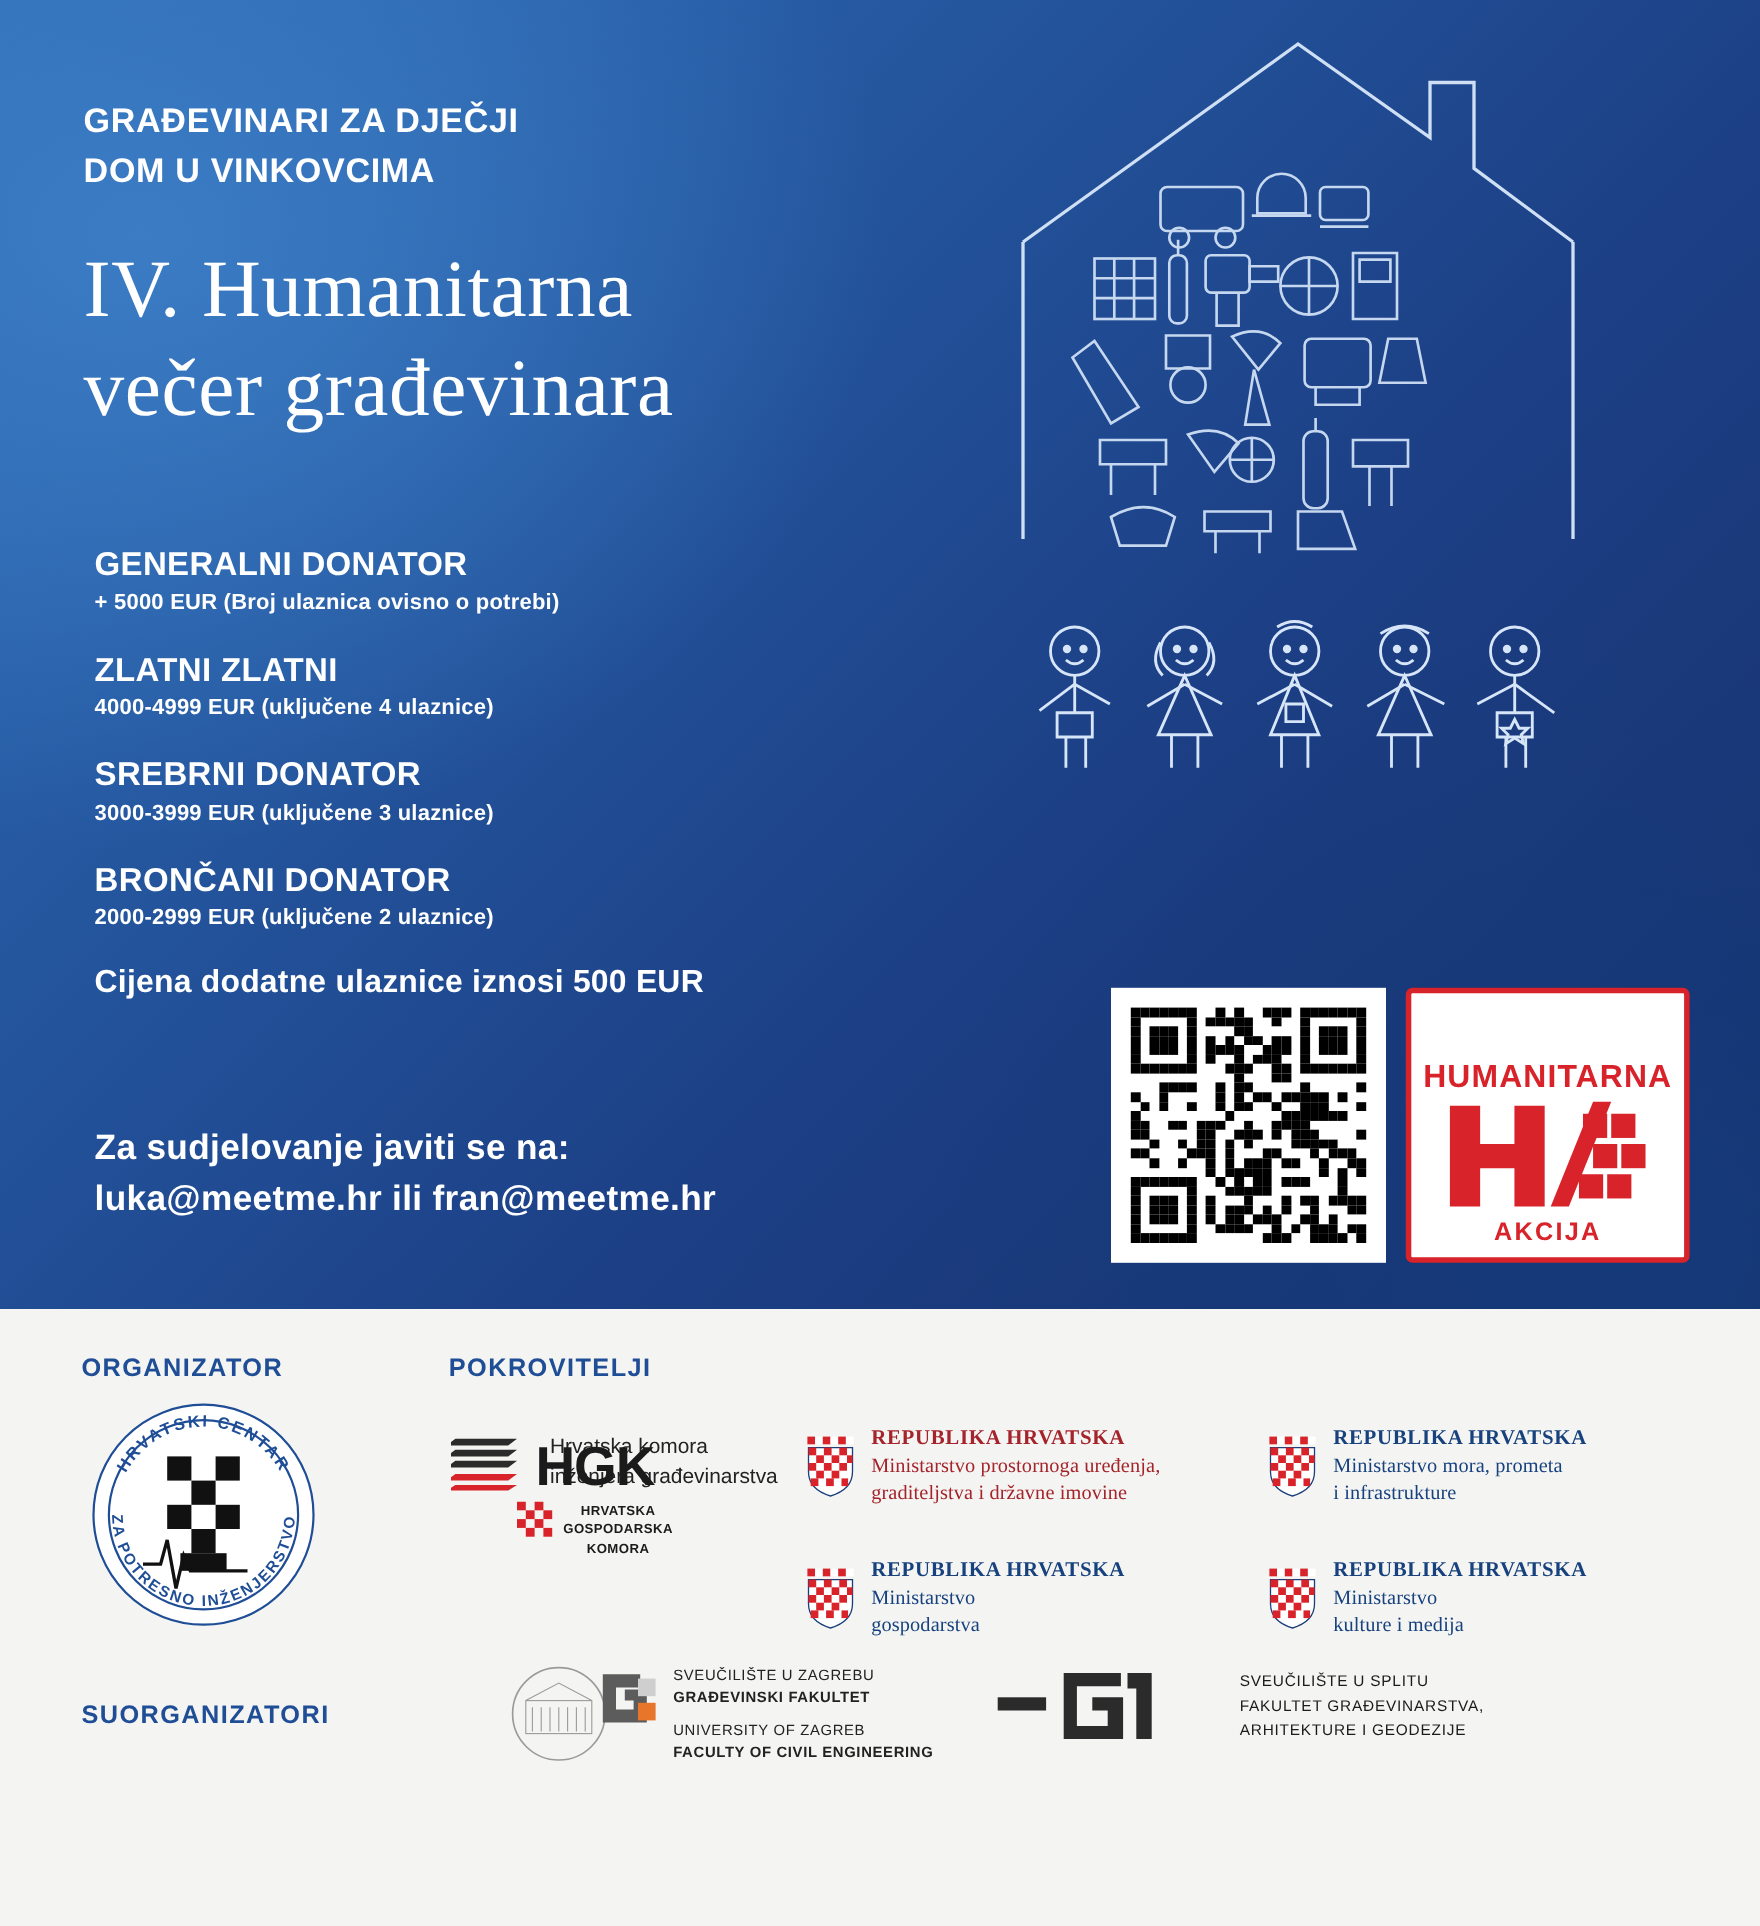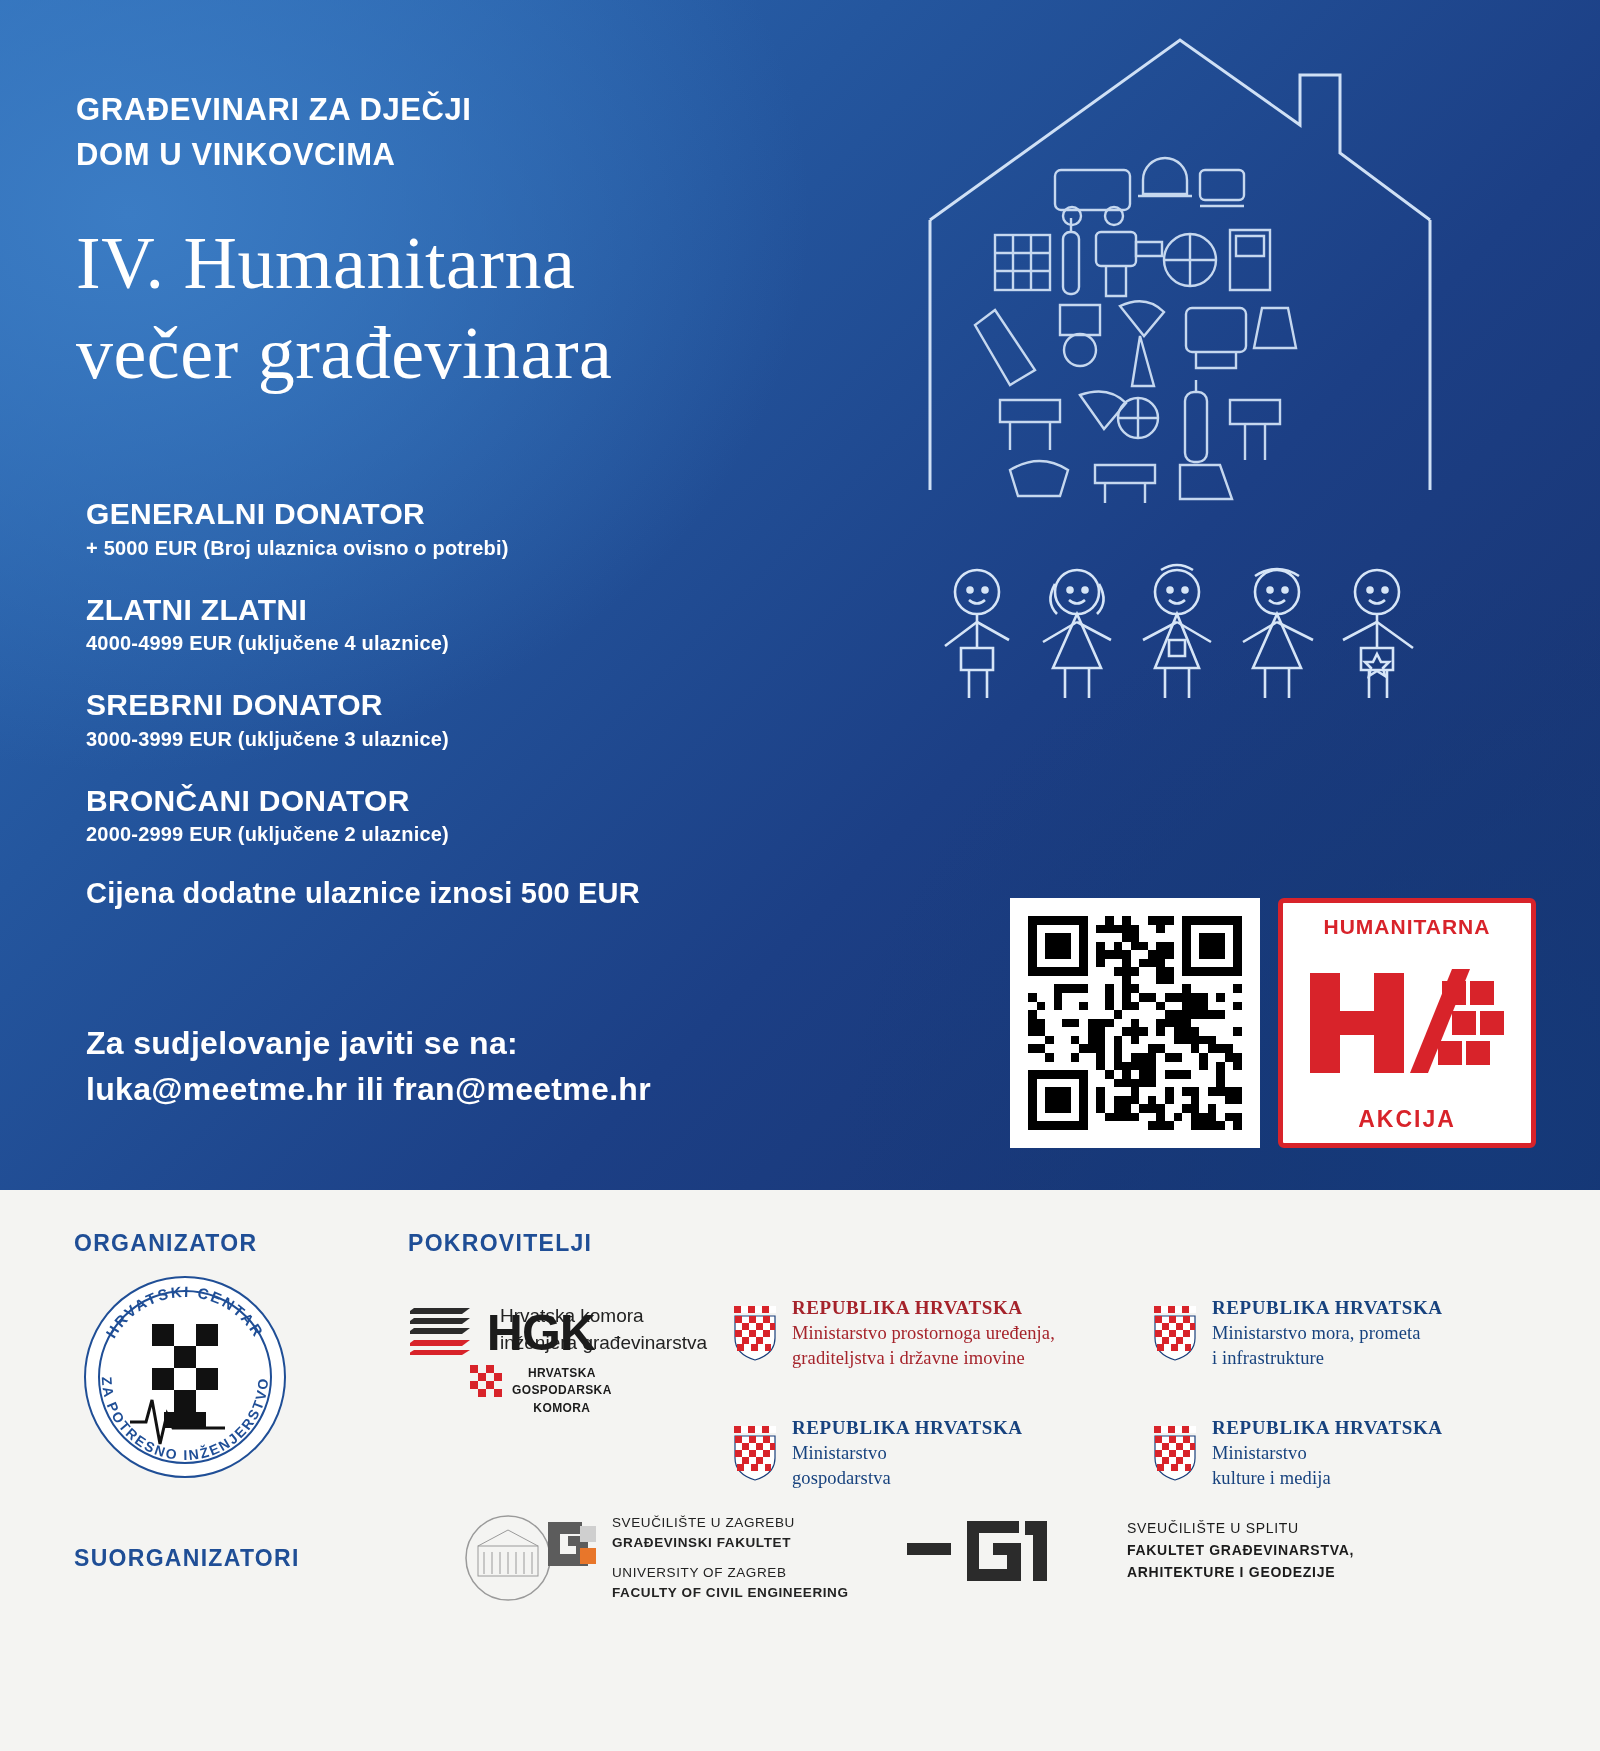--- a/index.html
+++ b/index.html
@@ -136,23 +136,24 @@
     border: 5px solid #d8232a;
     border-radius: 6px;
     display: flex;
     flex-direction: column;
     align-items: center;
     justify-content: space-between;
     padding: 12px 8px 10px;
   }
   .ha-top {
     color: #d8232a;
-    font-size: 21px;
+    font-size: 29px;
     font-weight: bold;
     letter-spacing: 1px;
+    margin-top: 48px;
   }
   .ha-bottom {
     color: #d8232a;
     font-size: 23px;
     font-weight: bold;
     letter-spacing: 2px;
   }
   .ha-mark { width: 210px; height: 120px; }
 
   
@@ -277,21 +278,21 @@
     display: flex;
     align-items: center;
     gap: 42px;
   }
   .split-text {
     font-size: 14px;
     color: #1b1b1b;
     line-height: 1.55;
     letter-spacing: 0.7px;
   }
-  .split-text .b { font-weight: bold; }
+  .split-text .b { font-weight: normal; }
 </style>
 </head>
 <body>
 
 <div class="poster">
 
   <div class="top-panel">
 
     <div class="house-art">
       <svg viewBox="0 0 560 520" width="560" height="520" fill="none" stroke="#cfe0f5" stroke-width="3">

